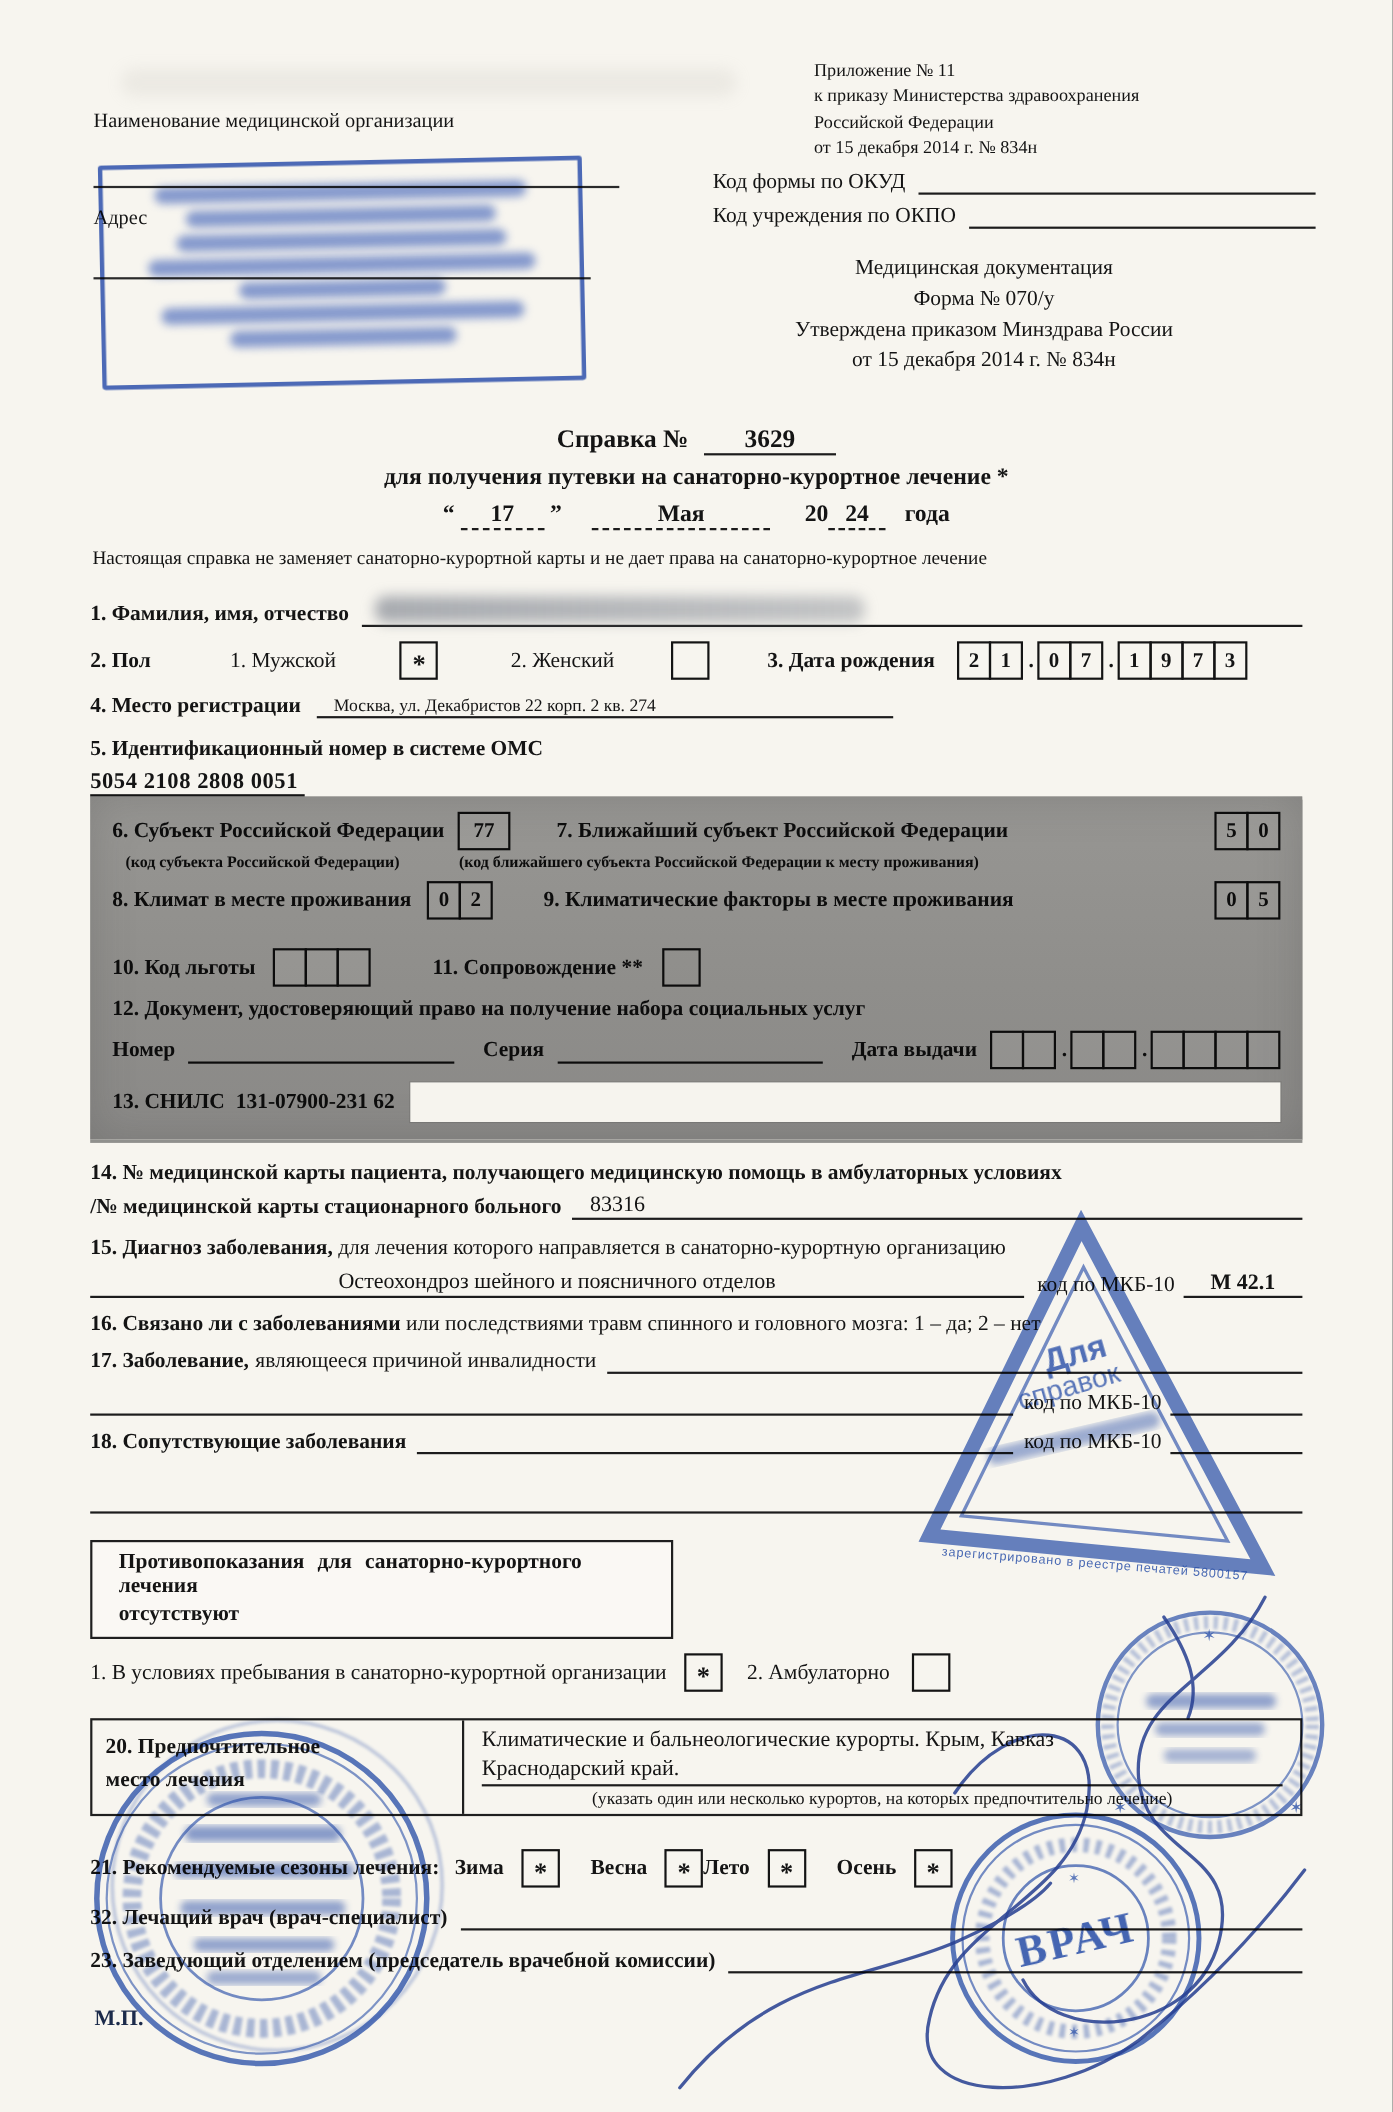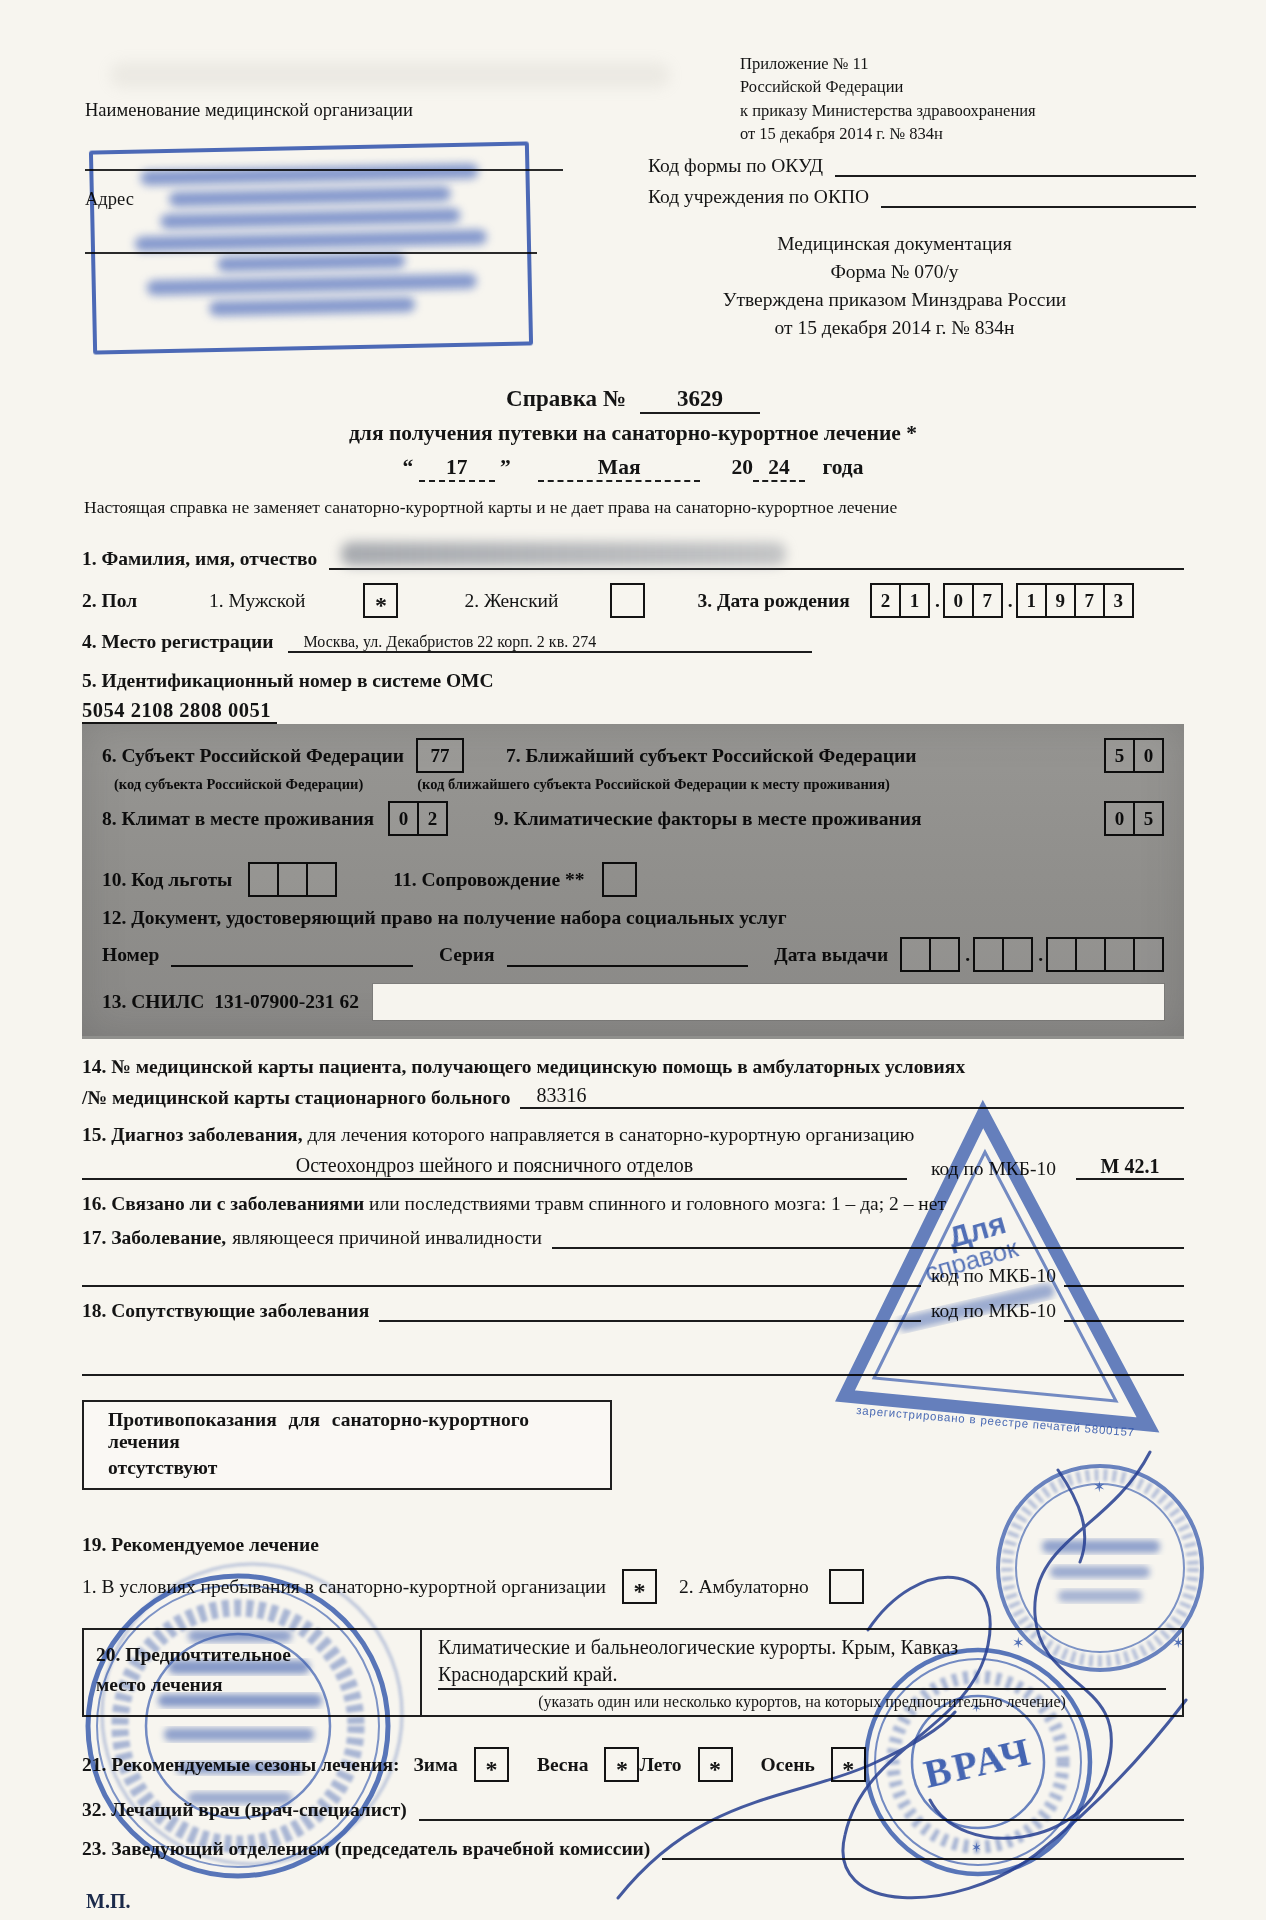--- a/index.html
+++ b/index.html
@@ -66,21 +66,21 @@
   .g-sub{font-size:14.5px;font-weight:bold;margin-top:3px;display:flex;}
   .gray .cell{border-color:#0c0c0c;background:rgba(255,255,255,.06);}
   .gray .box{border-color:#0c0c0c;}
   .gray .ul{border-color:#0c0c0c;}
   .snils-white{flex:1;height:36px;margin-left:14px;background:#f6f4ee;box-shadow:0 0 0 1px rgba(0,0,0,.1);}
 
   .f14a{margin-top:20px;font-weight:bold;}
   .f14b{margin-top:6px;}
   .f14b .ulf{flex:1;margin-left:10px;padding-left:16px;font-size:20px;}
   .f15{margin-top:15px;}
-  .f15v{margin-top:8px;align-items:flex-end;gap:12px;}
+  .f15v{margin-top:8px;align-items:flex-end;}
   .f15v .vul{flex:1;text-align:center;font-size:20px;padding-bottom:1px;}
   .f15v .cul{width:108px;text-align:center;font-weight:bold;font-size:20px;margin-left:8px;}
   .f16{margin-top:13px;}
   .f17{margin-top:12px;}
   .f17 .ulf{flex:1;margin-left:10px;}
   .coderow{margin-top:16px;align-items:flex-end;}
   .coderow .l{flex:1;}
   .coderow .s{width:120px;margin-left:8px;}
   .f18{margin-top:13px;align-items:flex-end;}
   .f18 .mid{flex:1;margin:0 10px;}
@@ -126,22 +126,22 @@
         <div class="bl" style="width:352px"></div>
         <div class="bl" style="width:188px"></div>
         <div class="bl" style="width:330px"></div>
         <div class="bl" style="width:206px"></div>
       </div>
     </div>
 
     <div class="meta">
       <div class="appendix">
         <div>Приложение № 11</div>
+        <div>к приказу Министерства здравоохранения</div>
         <div>Российской Федерации</div>
-        <div>к приказу Министерства здравоохранения</div>
         <div>от 15 декабря 2014 г. № 834н</div>
       </div>
       <div class="okud-row">
         <span>Код формы по ОКУД</span>
         <span class="ul"></span>
       </div>
       <div class="okud-row">
         <span>Код учреждения по ОКПО</span>
         <span class="ul"></span>
       </div>
@@ -321,21 +321,20 @@
       <span class="nowrap">код по МКБ-10</span>
       <span class="ul" style="width:120px;margin-left:8px"></span>
     </div>
     <div class="full-ul"></div>
 
     <div class="contra">
       <div class="c1">Противопоказания для санаторно-курортного лечения</div>
       <div class="c2">отсутствуют</div>
     </div>
 
-    <div class="f19l">19. Рекомендуемое лечение</div>
     <div class="row f19o">
       <span>1. В условиях пребывания в санаторно-курортной организации</span>
       <span class="box" style="margin-left:16px">
           <span class="mark">*</span>
         </span>
       <span style="margin-left:22px">2. Амбулаторно</span>
       <span class="box" style="margin-left:20px"></span>
     </div>
 
     <div class="t20">

